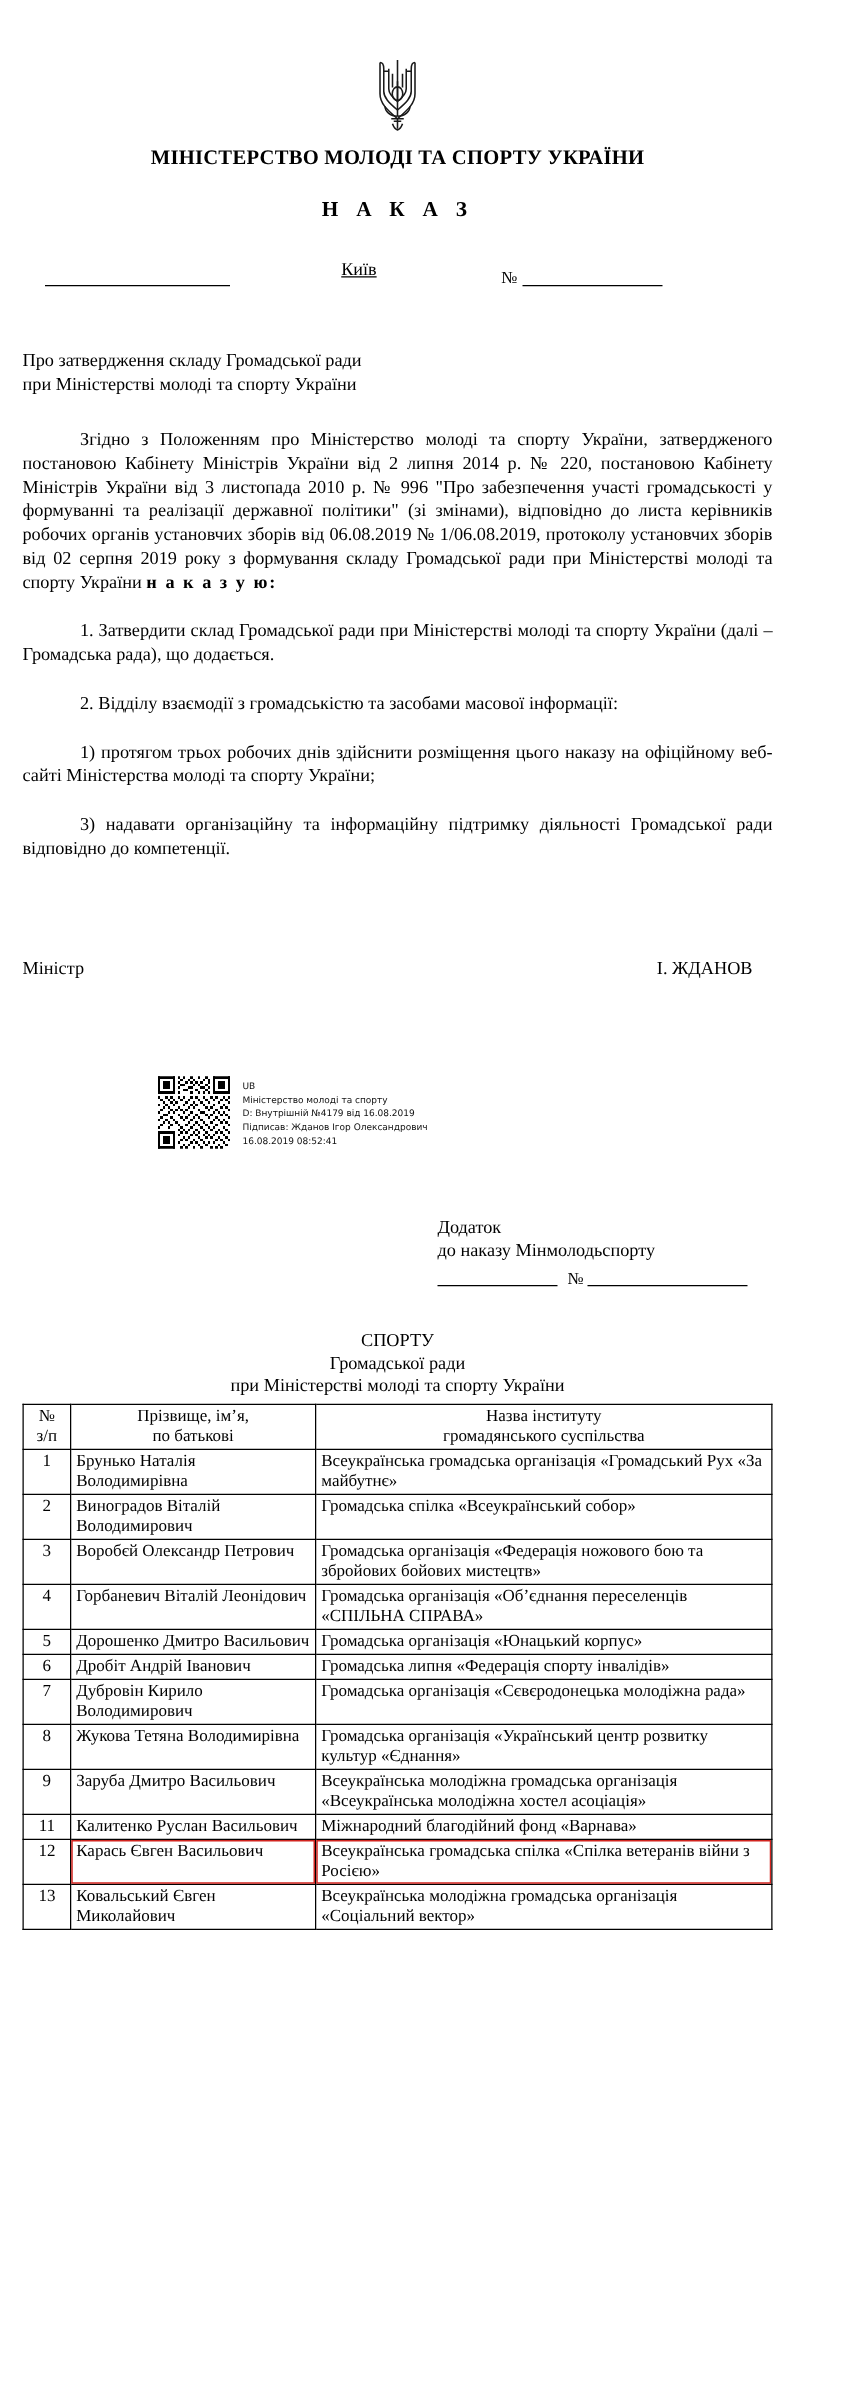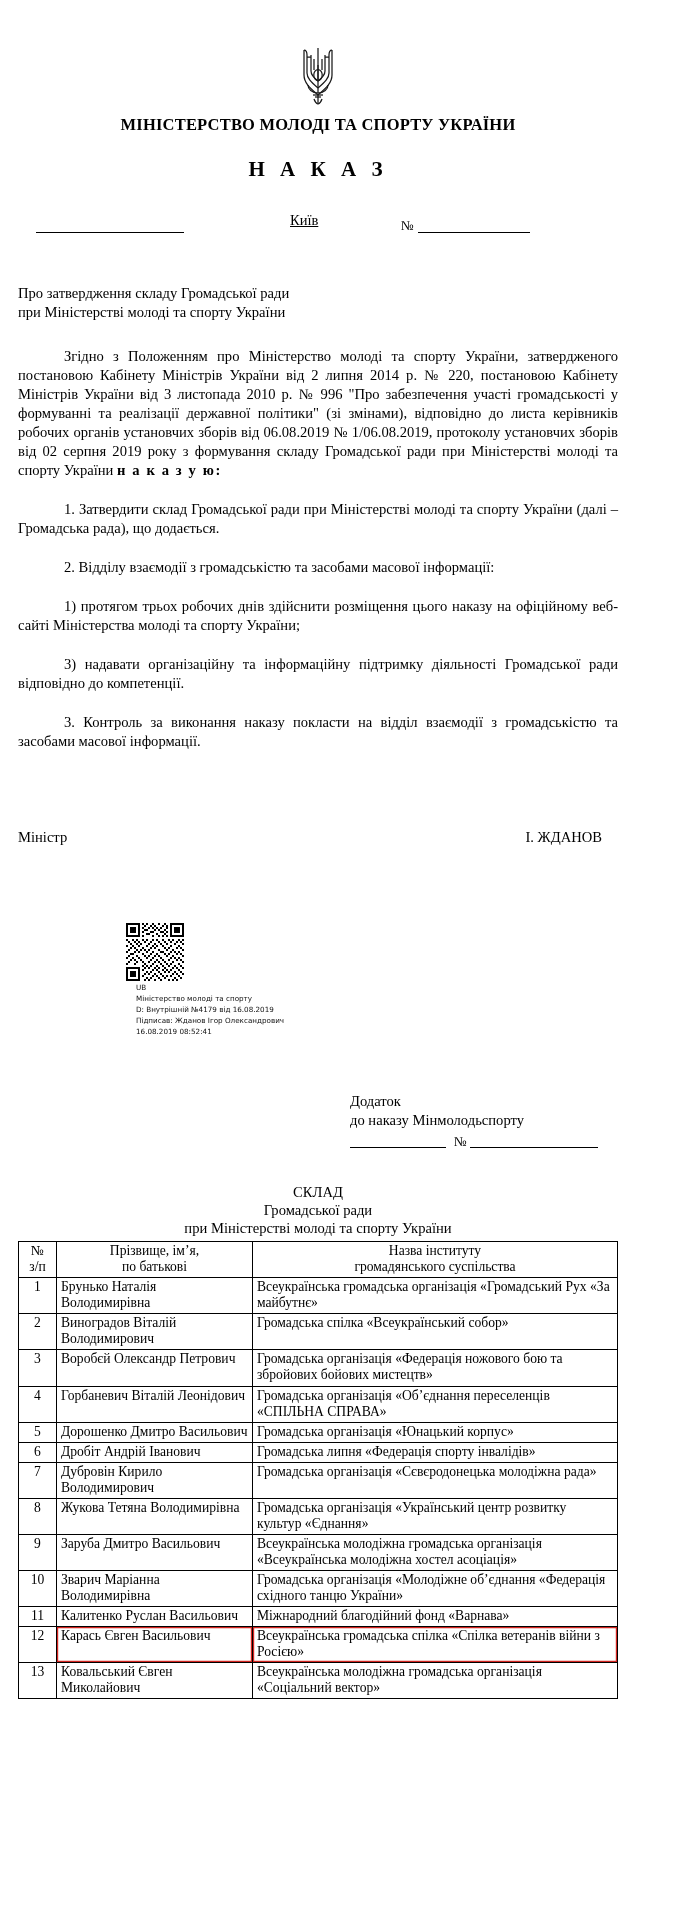--- a/index.html
+++ b/index.html
@@ -36,35 +36,35 @@
   .ministry-title {
     text-align: center;
     font-weight: bold;
     font-size: 16.5px;
     letter-spacing: 0.2px;
     margin-top: 4px;
   }
   .order-word {
     text-align: center;
     font-weight: bold;
-    font-size: 21px;
+    font-size: 17px;
     letter-spacing: 5px;
     margin-top: 22px;
   }
 
   
   .meta-row {
     position: relative;
     height: 34px;
     margin-top: 30px;
     font-size: 14.5px;
   }
   .meta-city {
     position: absolute;
-    left: 272px;
+    left: 255px;
     top: 0;
     text-decoration: underline;
   }
   .meta-no {
     position: absolute;
     left: 383px;
     top: 6px;
     font-size: 13.5px;
   }
   .rule-left {
@@ -116,22 +116,21 @@
   }
   .sign-role { position: absolute; left: 0; top: 0; }
   .sign-name { position: absolute; right: 16px; top: 0; }
 
   
   .stamp {
     position: relative;
     margin-top: 72px;
     margin-left: 108px;
     display: flex;
-    align-items: flex-start;
-    flex-direction: column;
+    align-items: center;
   }
   .qr {
     width: 58px;
     height: 58px;
     flex: 0 0 58px;
     image-rendering: pixelated;
   }
   .stamp-text {
     margin-left: 10px;
     font-family: "DejaVu Sans", "Liberation Sans", sans-serif;
@@ -248,21 +247,20 @@
     <div>Про затвердження складу  Громадської  ради</div>
     <div>при Міністерстві молоді та спорту України</div>
   </div>
 
   <div class="body-block">
     <p class="para"><span>Згідно з Положенням про Міністерство молоді та спорту України, затвердженого постановою Кабінету Міністрів України від 2 липня 2014 р. № 220, постановою Кабінету Міністрів України від 3 листопада 2010 р. № 996 "Про забезпечення участі громадськості у формуванні та реалізації державної політики" (зі змінами), відповідно до листа керівників робочих органів установчих зборів від  06.08.2019  № 1/06.08.2019,  протоколу установчих зборів від 02 серпня 2019 року з формування складу Громадської ради при Міністерстві молоді та спорту України </span><span class="spaced-bold">н а к а з у ю:</span></p>
     <p class="para">1. Затвердити склад Громадської ради при Міністерстві молоді та спорту України (далі – Громадська рада), що додається.</p>
     <p class="para">2.  Відділу взаємодії з громадськістю та засобами масової інформації:</p>
     <p class="para">1) протягом трьох робочих днів здійснити розміщення цього наказу на офіційному веб-сайті Міністерства молоді та спорту України;</p>
     <p class="para">3) надавати організаційну та інформаційну підтримку діяльності Громадської ради відповідно до компетенції.</p>
-    <p class="para last">3. Контроль за виконання наказу покласти на відділ взаємодії з громадськістю та засобами масової інформації.</p>
   </div>
 
   <div class="sign-row">
     <span class="sign-role">Міністр</span>
     <span class="sign-name">І. ЖДАНОВ</span>
   </div>
 
   <div class="stamp">
     <span class="qr">
       <svg class="qr" viewBox="0 0 29 29" shape-rendering="crispEdges">
@@ -513,21 +511,21 @@
     <div>Додаток</div>
     <div>до наказу Мінмолодьспорту</div>
     <div class="ap-no">
       <span class="ap-rule-1"></span>
       <span class="ap-no-glyph">№</span>
       <span class="ap-rule-2"></span>
     </div>
   </div>
 
   <div class="tbl-caption">
-    <div>СКЛАД</div>
+    <div>СПОРТУ</div>
     <div>Громадської ради</div>
     <div>при Міністерстві молоді та спорту України</div>
   </div>
 
   <table class="roster">
     <colgroup>
       <col class="c-num">
         <col class="c-name">
         <col class="c-org">
     </colgroup>
@@ -587,25 +585,20 @@
           <td class="num">8</td>
           <td class="name">Жукова Тетяна Володимирівна</td>
           <td class="org">Громадська організація «Український центр розвитку культур «Єднання»</td>
         </tr>
         <tr>
           <td class="num">9</td>
           <td class="name">Заруба Дмитро Васильович</td>
           <td class="org">Всеукраїнська молодіжна громадська організація «Всеукраїнська молодіжна хостел асоціація»</td>
         </tr>
         <tr>
-          <td class="num">10</td>
-          <td class="name">Зварич Маріанна Володимирівна</td>
-          <td class="org">Громадська організація «Молодіжне об’єднання «Федерація східного танцю України»</td>
-        </tr>
-        <tr>
           <td class="num">11</td>
           <td class="name">Калитенко Руслан Васильович</td>
           <td class="org">Міжнародний благодійний фонд «Варнава»</td>
         </tr>
         <tr class="highlight">
           <td class="num">12</td>
           <td class="name">Карась Євген Васильович</td>
           <td class="org">Всеукраїнська громадська спілка «Спілка ветеранів війни з Росією»</td>
         </tr>
         <tr>

